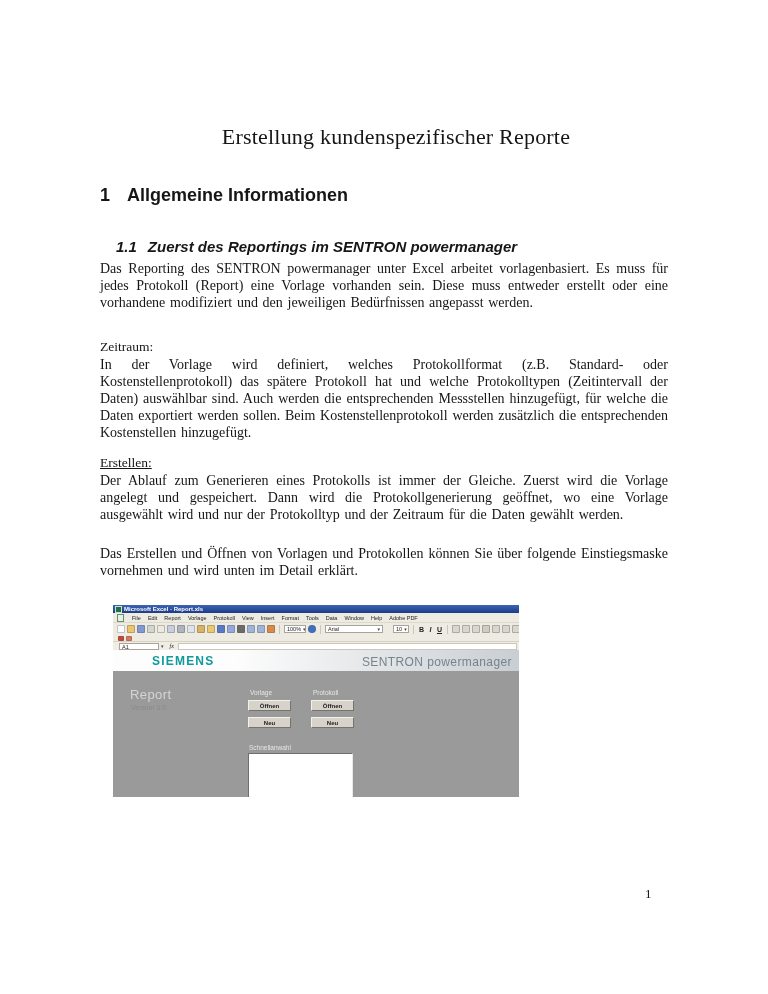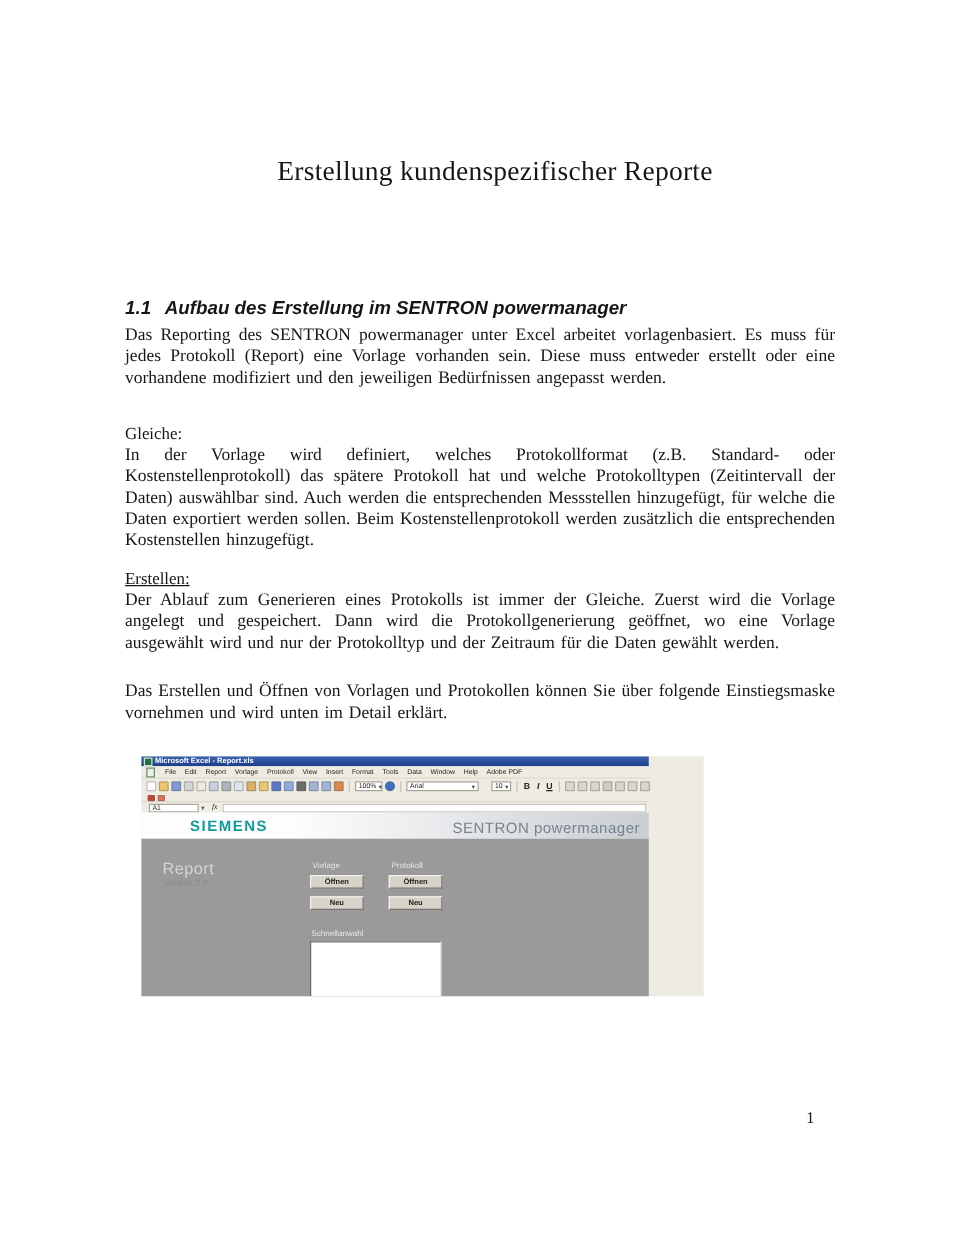--- a/index.html
+++ b/index.html
@@ -14,33 +14,33 @@
   }
   .h1 {
     position:absolute; top:185px; left:100px;
     font-family:"Liberation Sans", sans-serif; font-weight:bold; font-size:18px;
   }
   .h1 .num { margin-right:17px; }
   .h2 {
     position:absolute; top:238px; left:100px;
     font-family:"Liberation Sans", sans-serif; font-weight:bold; font-style:italic; font-size:15px;
   }
-  .h2 .num { margin-right:11px; }
+  .h2 .num { margin-right:11px;margin-left:16px; }
   .para {
     position:absolute; left:100px; width:568px; text-align:justify;
     font-size:14px; line-height:17px; word-spacing:1.2px;
   }
   .plabel { position:absolute; left:100px; font-size:13.5px; }
   .underlined { text-decoration:underline; }
   .page-num { position:absolute; left:645px; top:886px; font-size:13px; }
 
   
   .xl {
     position:absolute; left:113px; top:605px; width:406px; height:192px;
-    font-family:"Liberation Sans", sans-serif; overflow:hidden; background:#eeebe2;padding-left:44px;
+    font-family:"Liberation Sans", sans-serif; overflow:hidden; background:#eeebe2;
   }
   .xl-title {
     position:absolute; top:0; left:0; width:406px; height:8px;
     background:linear-gradient(to bottom,#3c64b5,#1c3c86);
     display:flex; align-items:center; gap:2px; padding-left:2px; box-sizing:border-box;
   }
   .xl-appicon { width:5px; height:5px; background:#1e7145; border:0.5px solid #cfe0cf; }
   .xl-title-text { color:#ffffff; font-size:6px; font-weight:bold; white-space:nowrap; }
   .xl-menu {
     position:absolute; top:8px; left:0; width:406px; height:10px;
@@ -102,28 +102,31 @@
     border-right:1px solid #e9e9e9; border-bottom:1px solid #e9e9e9; box-sizing:border-box;
   }
 </style>
 </head>
 <body>
 
 <div class="page">
 
   <div class="doc-title">Erstellung kundenspezifischer Reporte</div>
 
+  <div class="h1">
+    <span class="num">1</span><span>Allgemeine Informationen</span>
+  </div>
 
   <div class="h2">
-    <span class="num">1.1</span><span>Aufbau des Erstellung im SENTRON powermanager</span>
+    <span class="num">1.1</span><span>Zuerst des Reportings im SENTRON powermanager</span>
   </div>
 
   <div class="para" style="top:260px;">Das Reporting des SENTRON powermanager unter Excel arbeitet vorlagenbasiert. Es muss für jedes Protokoll (Report) eine Vorlage vorhanden sein. Diese muss entweder erstellt oder eine vorhandene modifiziert und den jeweiligen Bedürfnissen angepasst werden.</div>
 
-  <div class="plabel" style="top:339px;">Gleiche:</div>
+  <div class="plabel" style="top:339px;">Zeitraum:</div>
   <div class="para" style="top:356px;">In der Vorlage wird definiert, welches Protokollformat (z.B. Standard- oder Kostenstellenprotokoll) das spätere Protokoll hat und welche Protokolltypen (Zeitintervall der Daten) auswählbar sind. Auch werden die entsprechenden Messstellen hinzugefügt, für welche die Daten exportiert werden sollen. Beim Kostenstellenprotokoll werden zusätzlich die entsprechenden Kostenstellen hinzugefügt.</div>
 
   <div class="plabel underlined" style="top:455px;">Erstellen:</div>
   <div class="para" style="top:472px;">Der Ablauf zum Generieren eines Protokolls ist immer der Gleiche. Zuerst wird die Vorlage angelegt und gespeichert. Dann wird die Protokollgenerierung geöffnet, wo eine Vorlage ausgewählt wird und nur der Protokolltyp und der Zeitraum für die Daten gewählt werden.</div>
 
   <div class="para" style="top:545px;">Das Erstellen und Öffnen von Vorlagen und Protokollen können Sie über folgende Einstiegsmaske vornehmen und wird unten im Detail erklärt.</div>
 
   <div class="xl">
 
     <div class="xl-title">

